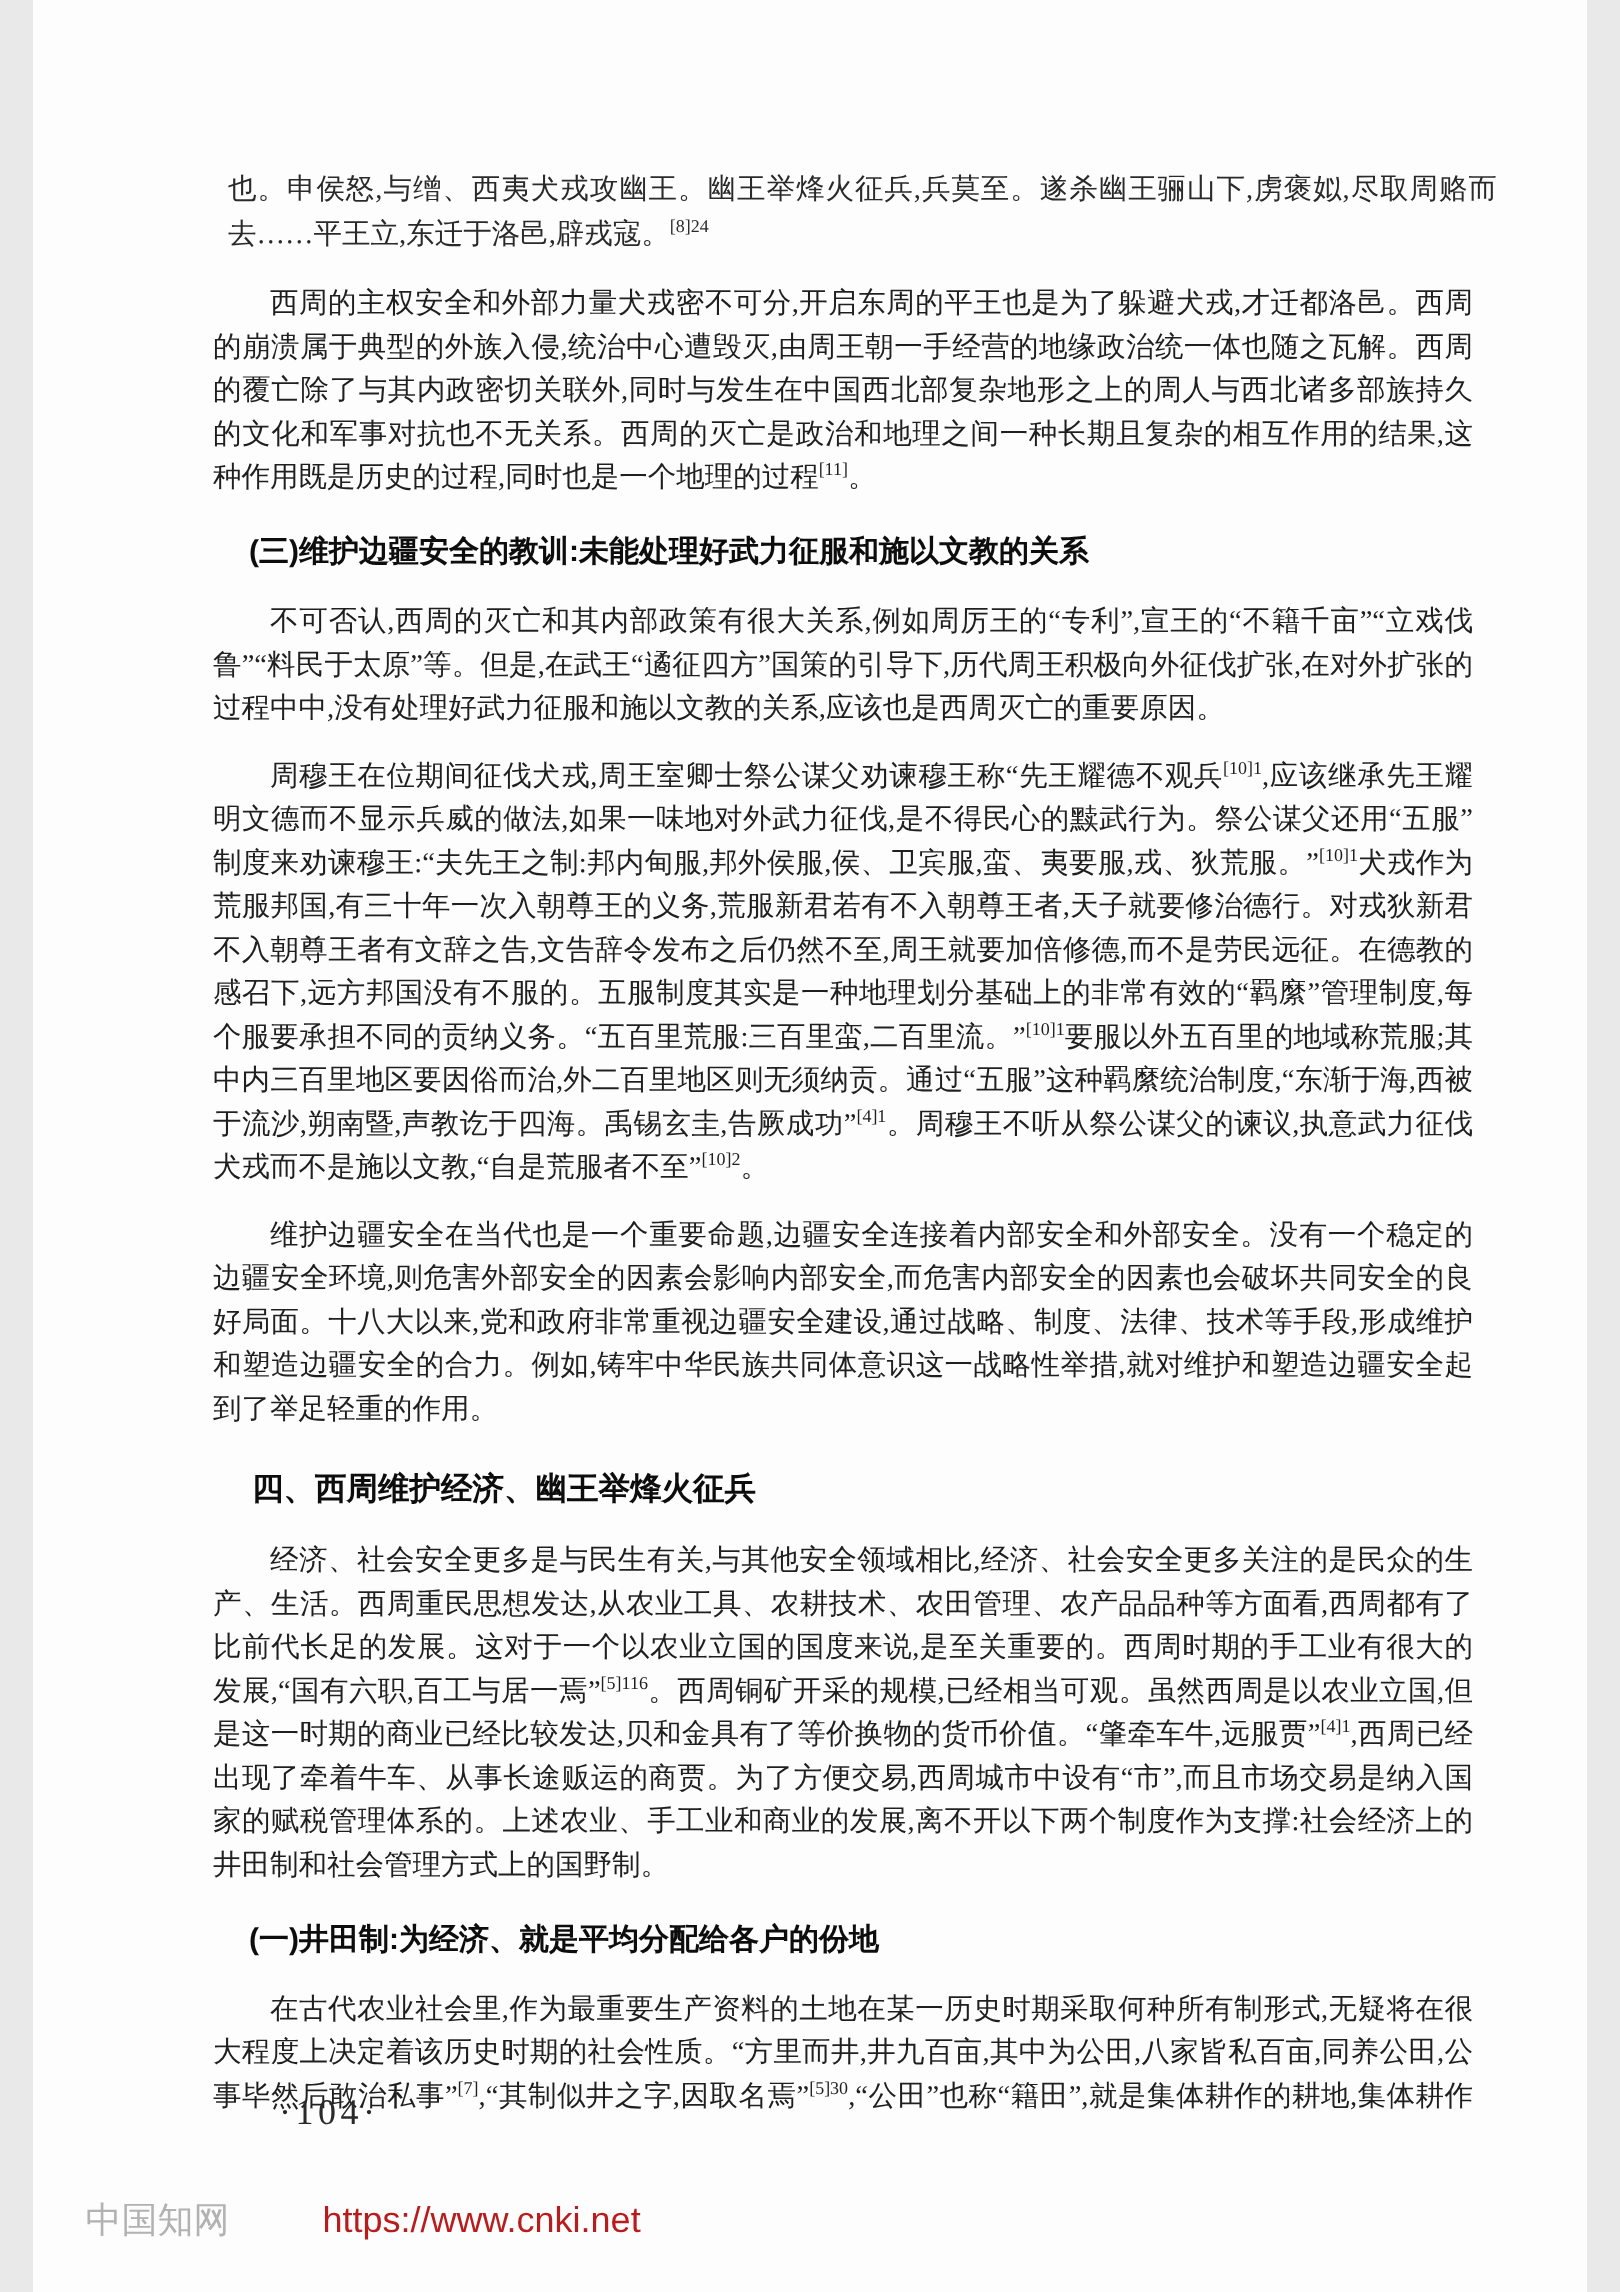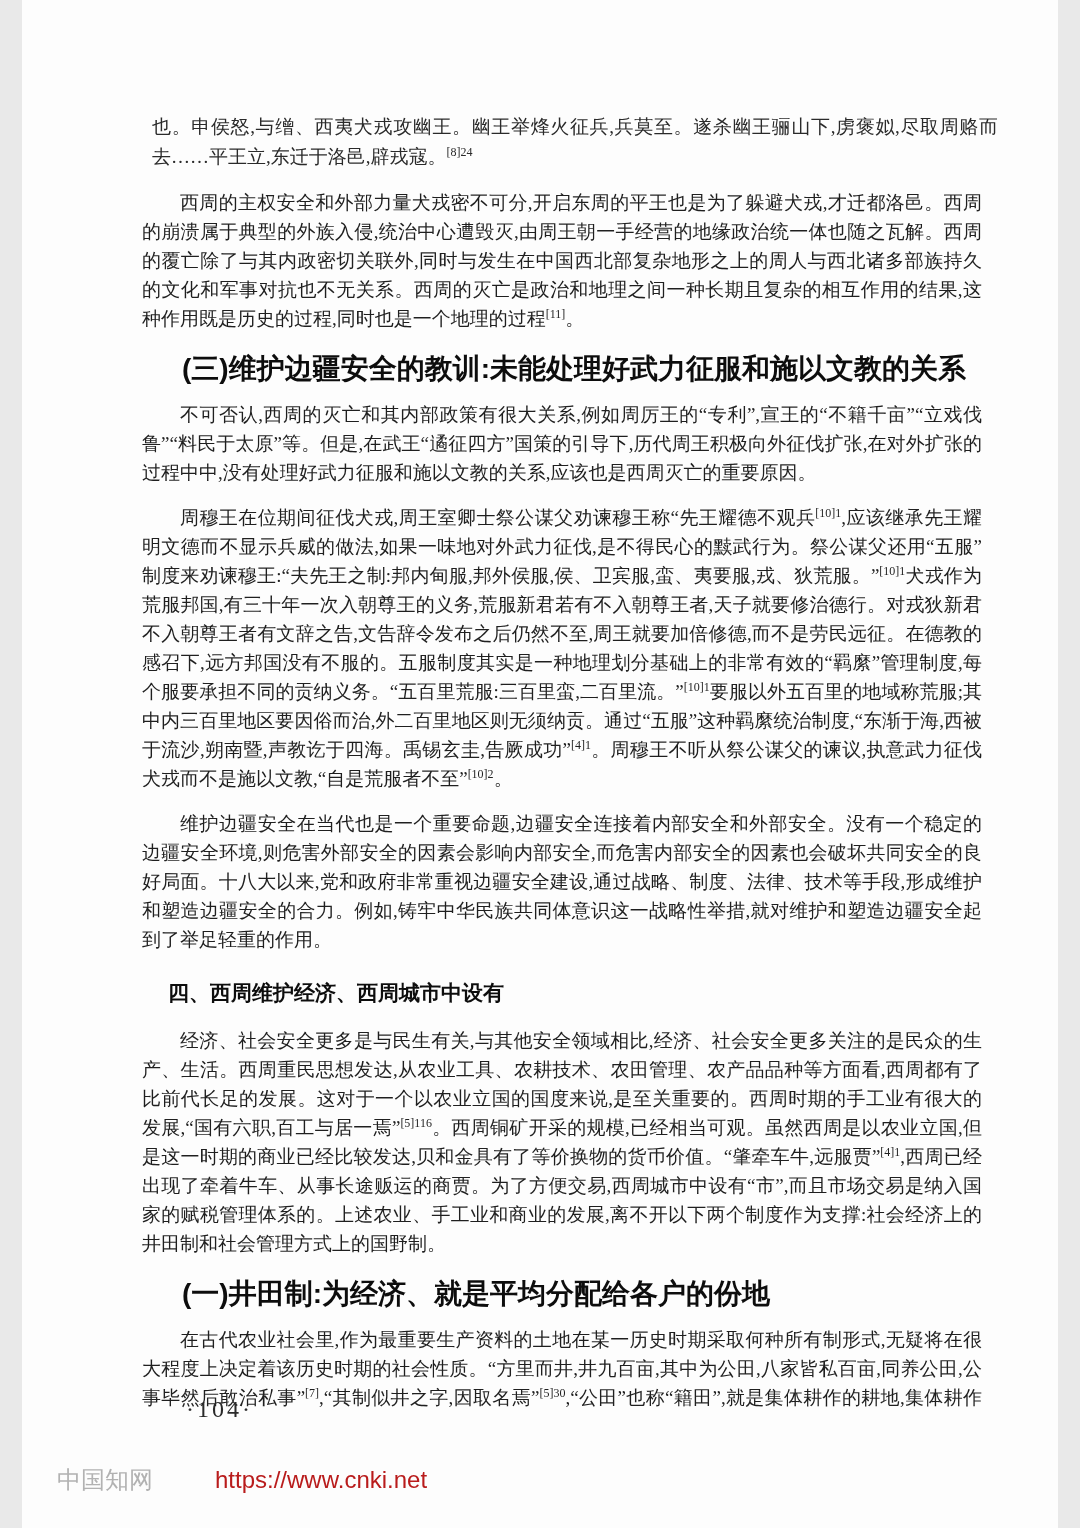--- a/index.html
+++ b/index.html
@@ -31,21 +31,21 @@
   .para {
     margin: 16px;
     font-size: 19px;
     line-height: 29px;
     text-align: justify;
     text-indent: 2em;
   }
   .h3 {
     margin: 22px 0 18px 0;
     font-family: "Liberation Sans", "DejaVu Sans", sans-serif;
-    font-size: 28px;
+    font-size: 20px;
     line-height: 27px;
     font-weight: bold;
     color: #0d0d0d;
     text-indent: 2em;
   }
   .h2 {
     margin: 24px 0 18px 0;
     font-family: "Liberation Sans", "DejaVu Sans", sans-serif;
     font-size: 21px;
     line-height: 30px;
@@ -94,21 +94,21 @@
     <p class="para">西周的主权安全和外部力量犬戎密不可分,开启东周的平王也是为了躲避犬戎,才迁都洛邑。西周的崩溃属于典型的外族入侵,统治中心遭毁灭,由周王朝一手经营的地缘政治统一体也随之瓦解。西周的覆亡除了与其内政密切关联外,同时与发生在中国西北部复杂地形之上的周人与西北诸多部族持久的文化和军事对抗也不无关系。西周的灭亡是政治和地理之间一种长期且复杂的相互作用的结果,这种作用既是历史的过程,同时也是一个地理的过程<sup class="ref">[11]</sup>。</p>
 
     <h3 class="h3">(三)维护边疆安全的教训:未能处理好武力征服和施以文教的关系</h3>
 
     <p class="para">不可否认,西周的灭亡和其内部政策有很大关系,例如周厉王的“专利”,宣王的“不籍千亩”“立戏伐鲁”“料民于太原”等。但是,在武王“遹征四方”国策的引导下,历代周王积极向外征伐扩张,在对外扩张的过程中中,没有处理好武力征服和施以文教的关系,应该也是西周灭亡的重要原因。</p>
 
     <p class="para">周穆王在位期间征伐犬戎,周王室卿士祭公谋父劝谏穆王称“先王耀德不观兵<sup class="ref">[10]1</sup>,应该继承先王耀明文德而不显示兵威的做法,如果一味地对外武力征伐,是不得民心的黩武行为。祭公谋父还用“五服”制度来劝谏穆王:“夫先王之制:邦内甸服,邦外侯服,侯、卫宾服,蛮、夷要服,戎、狄荒服。”<sup class="ref">[10]1</sup>犬戎作为荒服邦国,有三十年一次入朝尊王的义务,荒服新君若有不入朝尊王者,天子就要修治德行。对戎狄新君不入朝尊王者有文辞之告,文告辞令发布之后仍然不至,周王就要加倍修德,而不是劳民远征。在德教的感召下,远方邦国没有不服的。五服制度其实是一种地理划分基础上的非常有效的“羁縻”管理制度,每个服要承担不同的贡纳义务。“五百里荒服:三百里蛮,二百里流。”<sup class="ref">[10]1</sup>要服以外五百里的地域称荒服;其中内三百里地区要因俗而治,外二百里地区则无须纳贡。通过“五服”这种羁縻统治制度,“东渐于海,西被于流沙,朔南暨,声教讫于四海。禹锡玄圭,告厥成功”<sup class="ref">[4]1</sup>。周穆王不听从祭公谋父的谏议,执意武力征伐犬戎而不是施以文教,“自是荒服者不至”<sup class="ref">[10]2</sup>。</p>
 
     <p class="para">维护边疆安全在当代也是一个重要命题,边疆安全连接着内部安全和外部安全。没有一个稳定的边疆安全环境,则危害外部安全的因素会影响内部安全,而危害内部安全的因素也会破坏共同安全的良好局面。十八大以来,党和政府非常重视边疆安全建设,通过战略、制度、法律、技术等手段,形成维护和塑造边疆安全的合力。例如,铸牢中华民族共同体意识这一战略性举措,就对维护和塑造边疆安全起到了举足轻重的作用。</p>
 
-    <h2 class="h2">四、西周维护经济、西周城市中设有</h2>
+    <h2 class="h2">四、西周维护经济、幽王举烽火征兵</h2>
 
     <p class="para">经济、社会安全更多是与民生有关,与其他安全领域相比,经济、社会安全更多关注的是民众的生产、生活。西周重民思想发达,从农业工具、农耕技术、农田管理、农产品品种等方面看,西周都有了比前代长足的发展。这对于一个以农业立国的国度来说,是至关重要的。西周时期的手工业有很大的发展,“国有六职,百工与居一焉”<sup class="ref">[5]116</sup>。西周铜矿开采的规模,已经相当可观。虽然西周是以农业立国,但是这一时期的商业已经比较发达,贝和金具有了等价换物的货币价值。“肇牵车牛,远服贾”<sup class="ref">[4]1</sup>,西周已经出现了牵着牛车、从事长途贩运的商贾。为了方便交易,西周城市中设有“市”,而且市场交易是纳入国家的赋税管理体系的。上述农业、手工业和商业的发展,离不开以下两个制度作为支撑:社会经济上的井田制和社会管理方式上的国野制。</p>
 
     <h3 class="h3">(一)井田制:为经济、就是平均分配给各户的份地</h3>
 
     <p class="para">在古代农业社会里,作为最重要生产资料的土地在某一历史时期采取何种所有制形式,无疑将在很大程度上决定着该历史时期的社会性质。“方里而井,井九百亩,其中为公田,八家皆私百亩,同养公田,公事毕然后敢治私事”<sup class="ref">[7]</sup>,“其制似井之字,因取名焉”<sup class="ref">[5]30</sup>,“公田”也称“籍田”,就是集体耕作的耕地,集体耕作的收入是用来支付公共费用的;“私田”就是平均分配给各户的份地,是按劳动力平均分配的,有按一定年龄的还受制度。井田制有定期平均分配更换份地的制度,主要是为了确保给贵族提供力</p>
 
   </main>
 
   <div class="pagenum">·104·</div>

